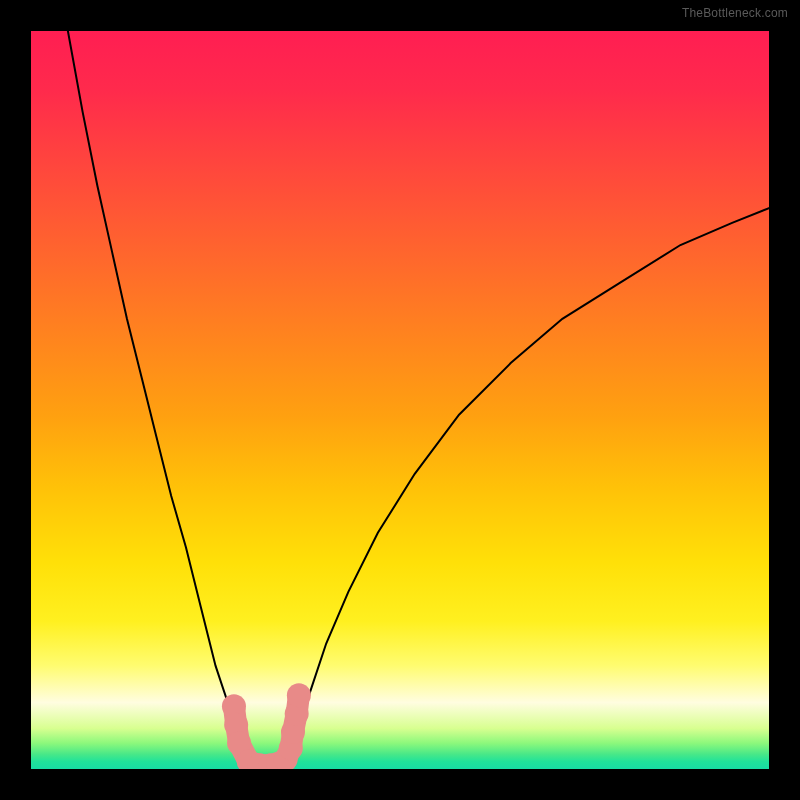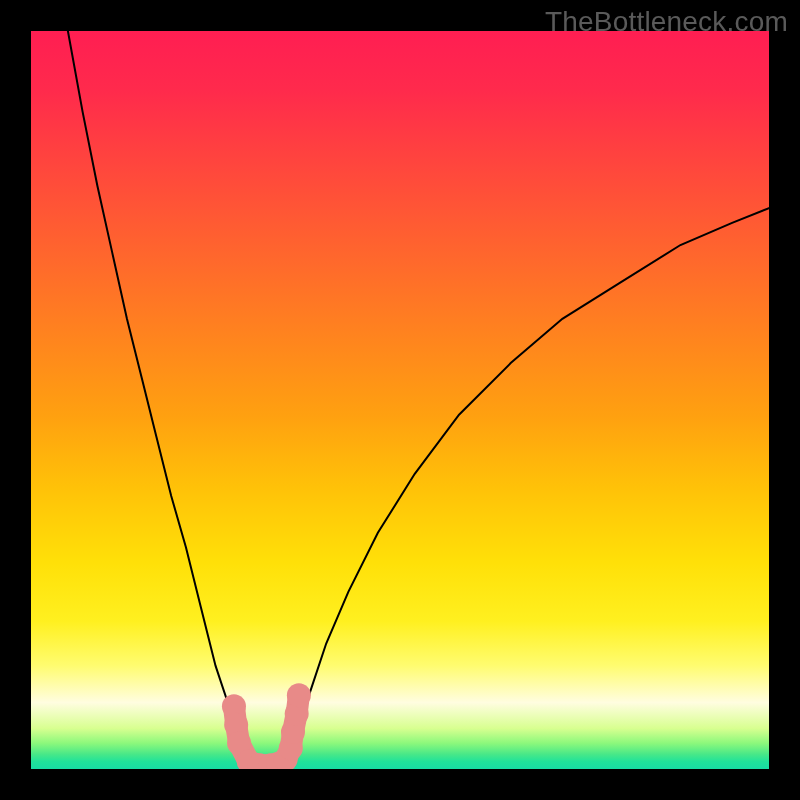--- a/index.html
+++ b/index.html
@@ -56,21 +56,21 @@
     left: 0;
     top: 0;
     width: 100%;
     height: 100%;
   }
   .watermark {
     position: absolute;
     top: 6px;
     right: 12px;
     color: #5a5a5a;
-    font-size: 28px;
+    font-size: 12px;
     font-weight: 500;
     letter-spacing: 0.2px;
   }
 </style>
 </head>
 <body>
 
 <div class="frame">
   <div class="plot-area">
     <div class="gradient-bg"></div>

